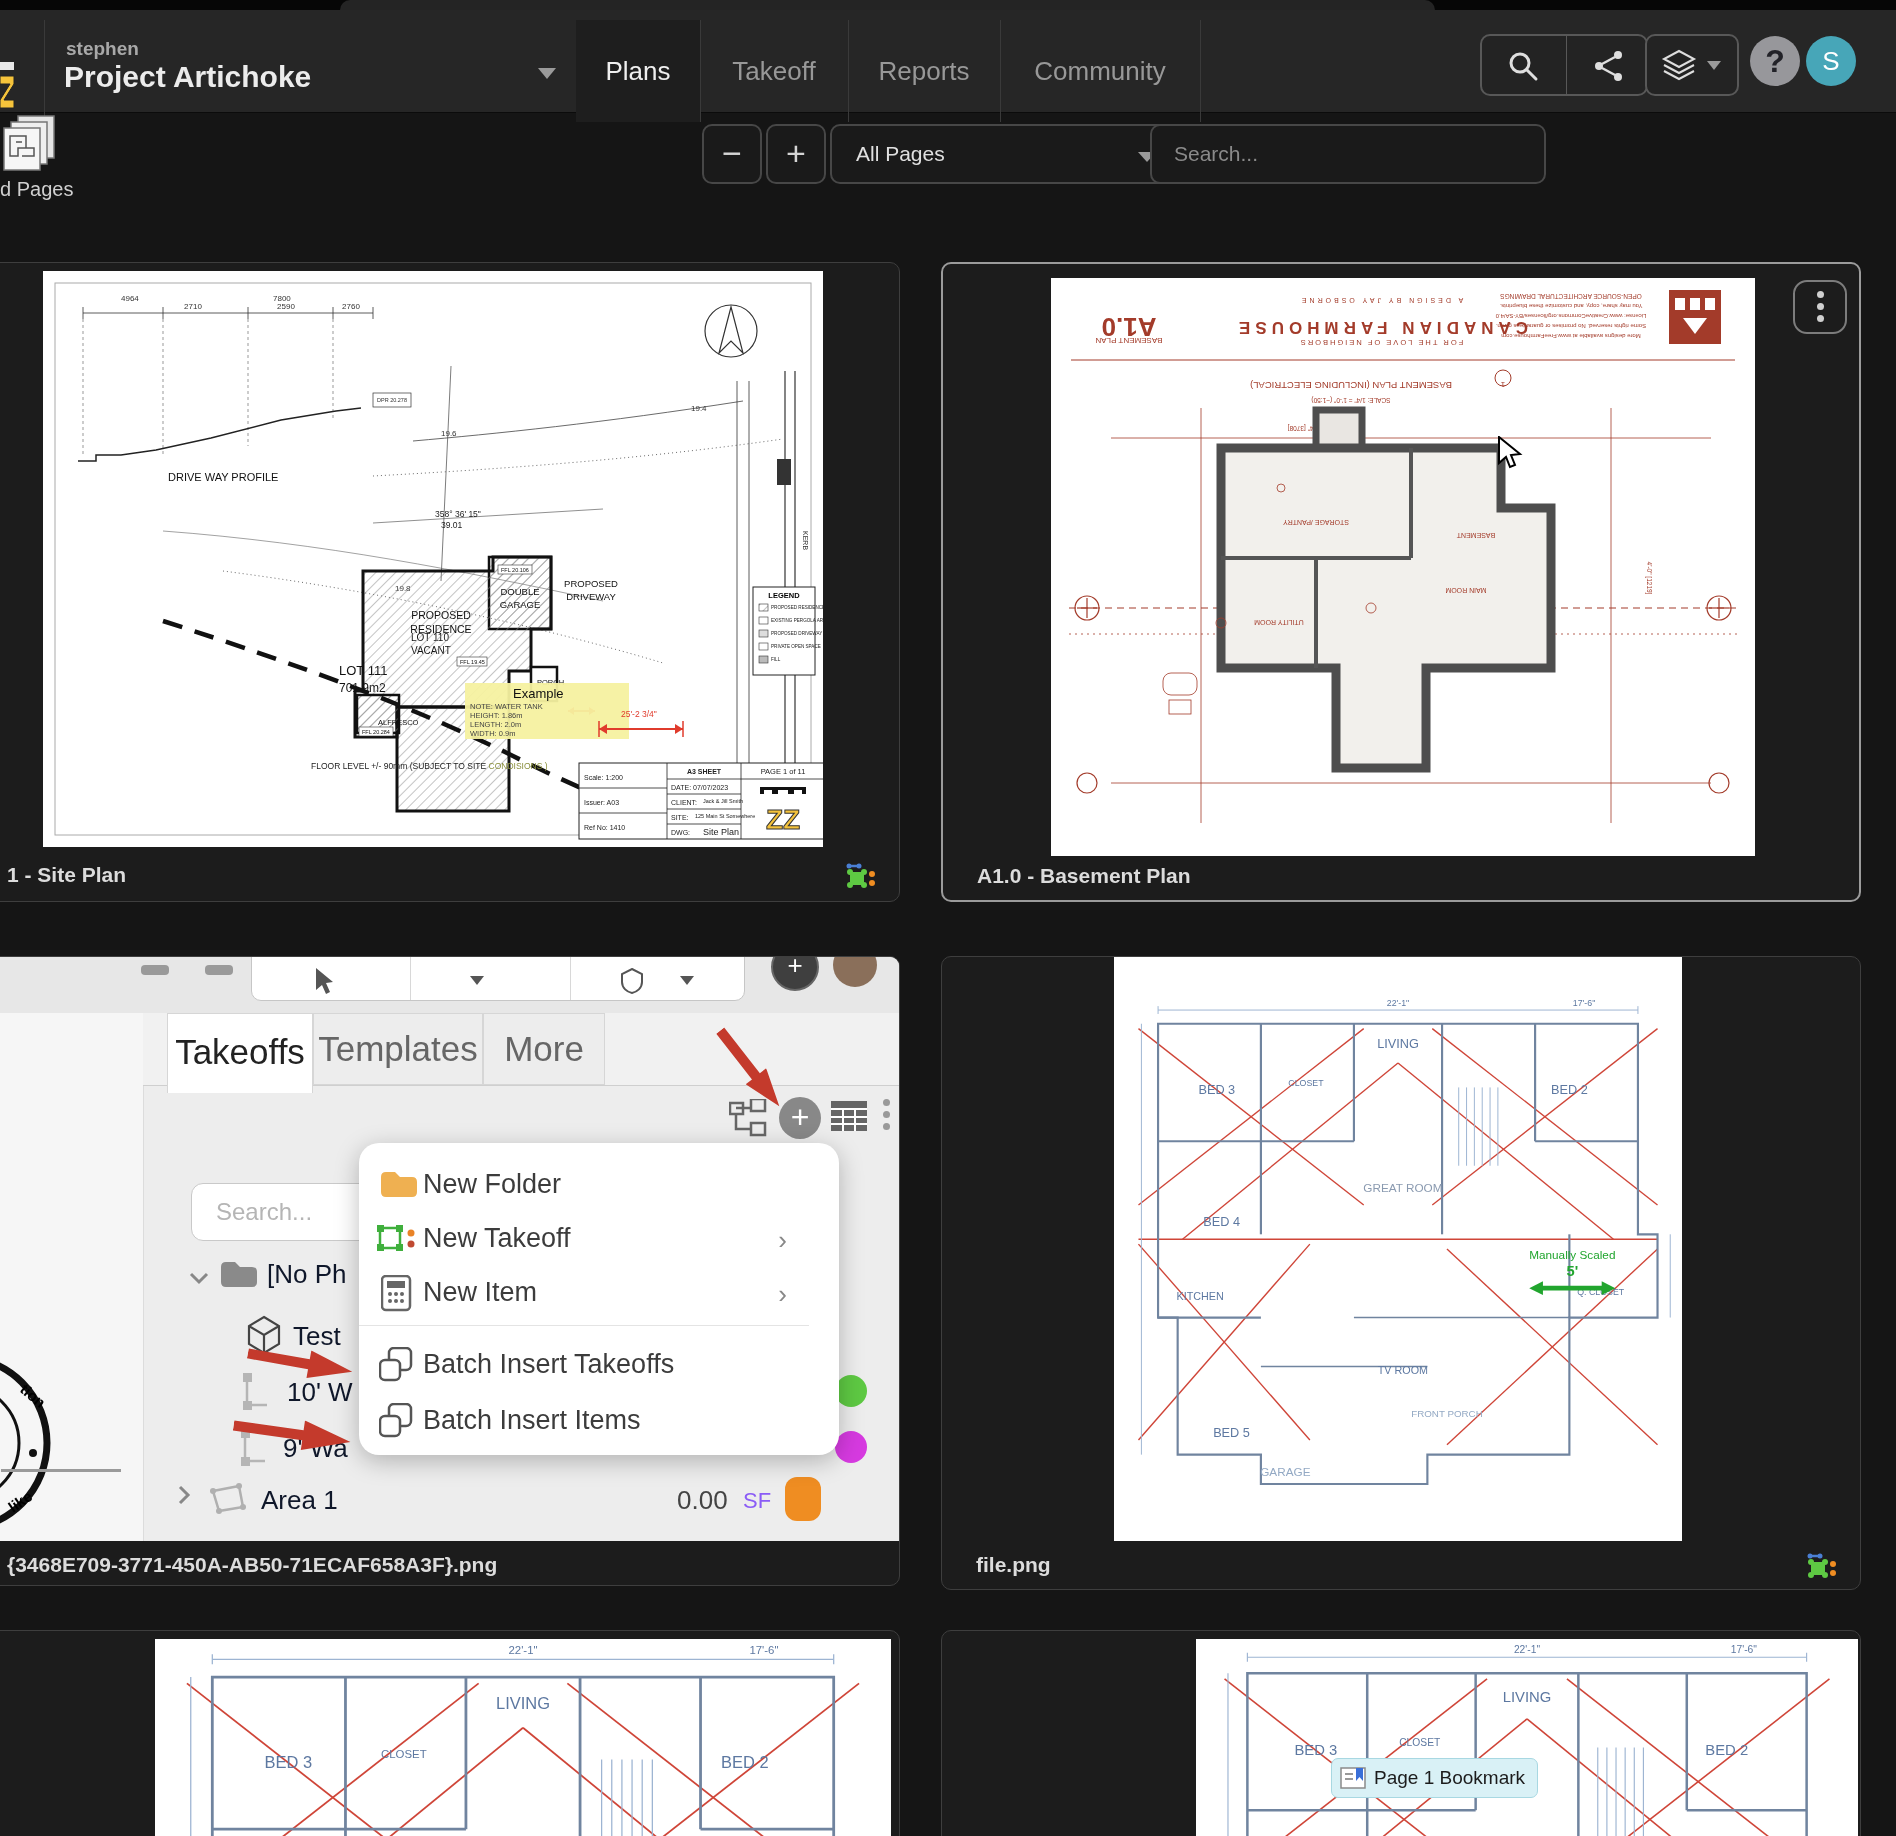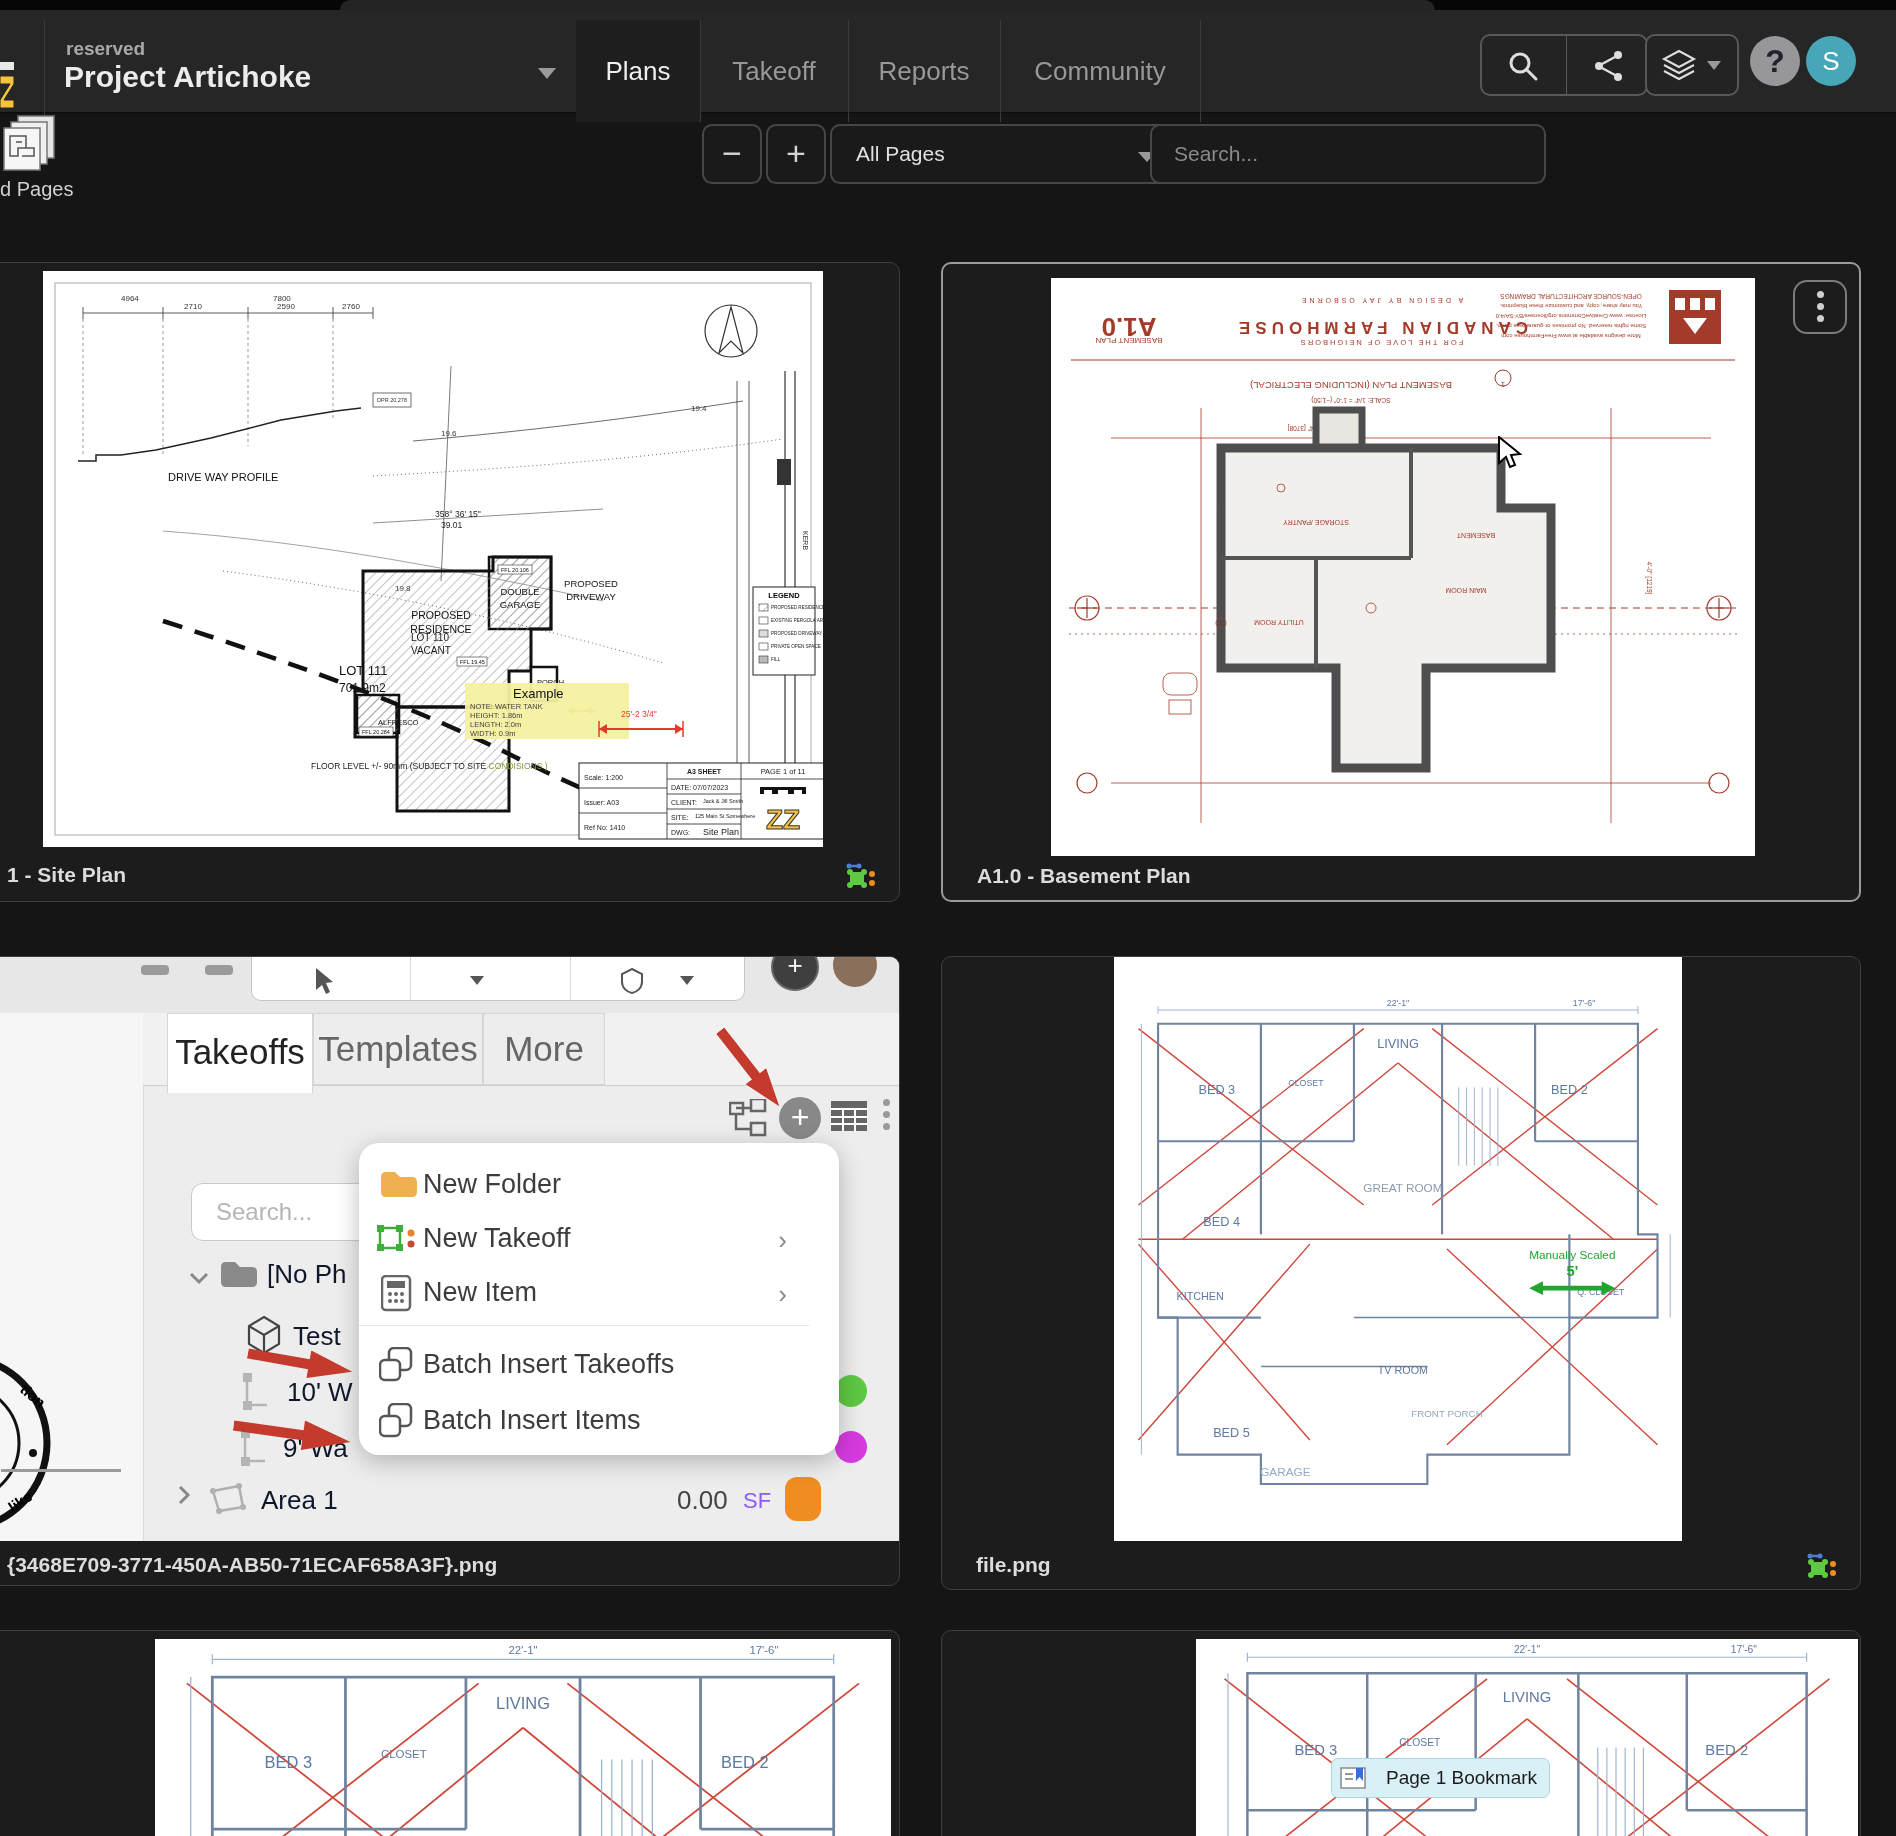--- a/index.html
+++ b/index.html
@@ -56,38 +56,38 @@
   .chip{position:absolute;border-radius:50%;}
   .menu{position:absolute;left:382px;top:186px;width:450px;height:312px;background:#fff;border-radius:20px;
         box-shadow:0 6px 24px rgba(0,0,0,.25);z-index:5;padding-left:30px;}
   .menu-item{position:absolute;left:0;width:450px;height:52px;}
   .menu-item .mlabel{position:absolute;left:64px;top:10px;font-size:27px;color:#3c3c3c;}
   .menu-item .sub{position:absolute;right:22px;top:12px;font-size:26px;color:#888;}
   .menu-div{position:absolute;left:0;top:182px;width:450px;height:1px;background:#e4e4e4;}
   .red-arrow{position:absolute;}
   
   #bookmark-tooltip{left:1331px;top:1758px;height:38px;background:var(--tooltip_blue,#d9f1f6);border:1px solid #aednnn;
-     border:1px solid #a8d8e2;border-radius:7px;display:flex;align-items:center;padding:0 12px 0 8px;gap:20px;
+     border:1px solid #a8d8e2;border-radius:7px;display:flex;align-items:center;padding:0 12px 0 8px;gap:8px;
      font-size:19px;color:#1c1c1c;z-index:8;}
   text{font-family:"Liberation Sans",sans-serif;}
 </style>
 </head>
 <body>
 
 <div class="abs" id="topstrip">
     <div class="abs" id="toptab"></div>
   </div>
 
 <div class="abs" id="header">
   <svg class="abs" style="left:0;top:52px" width="16" height="50">
     <rect x="0" y="0" width="14" height="8" fill="#e8e8e8"></rect>
     <polygon points="0,14 14,14 14,22 4,38 14,38 14,46 0,46 0,38 10,22 0,22" fill="#f5c33b" stroke="#222" stroke-width="1"></polygon>
   </svg>
   <div class="abs hdiv" style="left:44px"></div>
-  <div class="abs" id="user-name">reserved</div>
+  <div class="abs" id="user-name">stephen</div>
   <div class="abs" id="project-title">Project Artichoke</div>
   <div class="abs caret" style="left:538px;top:58px"></div>
   <div class="abs hdiv" style="left:576px"></div>
   <div class="abs hdiv" style="left:700px"></div>
   <div class="abs hdiv" style="left:848px"></div>
   <div class="abs hdiv" style="left:1000px"></div>
   <div class="abs hdiv" style="left:1200px"></div>
   <div class="abs nav-item active" style="left:576px;width:124px">Plans</div>
   <div class="abs nav-item" style="left:700px;width:148px">Takeoff</div>
   <div class="abs nav-item" style="left:848px;width:152px">Reports</div>

